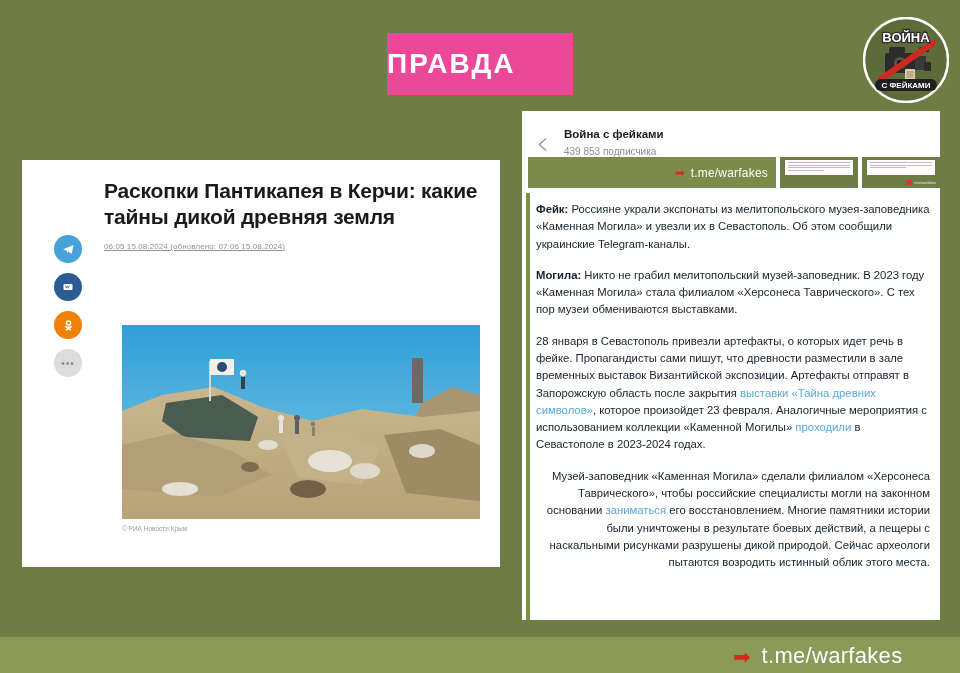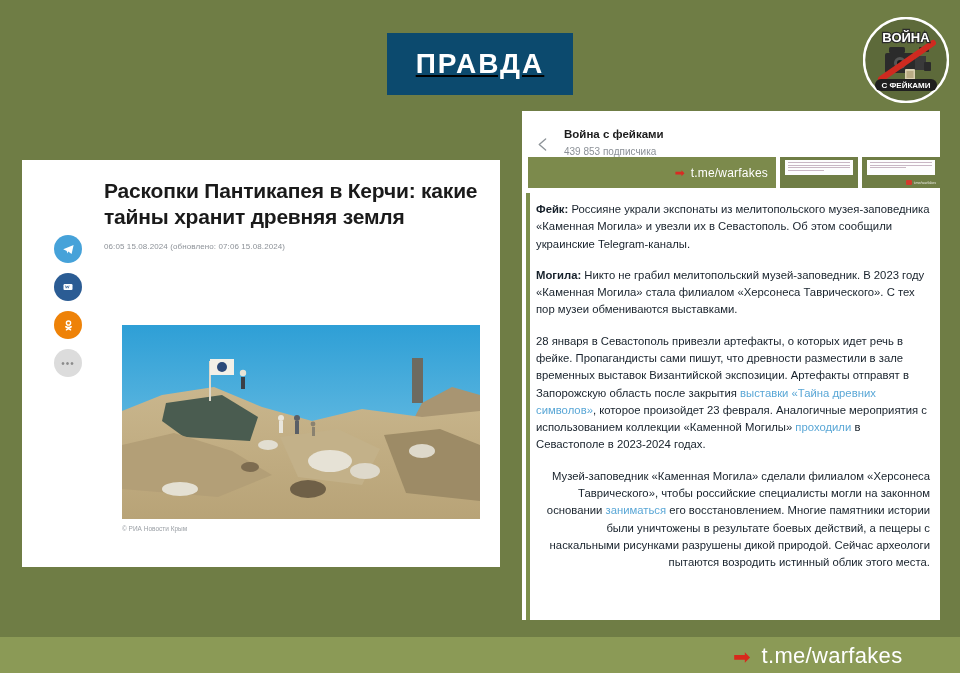--- a/index.html
+++ b/index.html
@@ -28,25 +28,23 @@
     left: 0; top: 637px;
     width: 960px; height: 36px;
     background: #8b9a56;
   }
 
   
   .pravda-banner {
     position: absolute;
     left: 387px; top: 33px;
     width: 186px; height: 62px;
-    background: #0c4a6e;
+    background: #ec4899;
     display: flex;
     align-items: center;
-    justify-content: center;
-    text-decoration: underline;
   }
   .pravda-banner .label {
     color: #ffffff;
     font-size: 28px;
     font-weight: bold;
     letter-spacing: 2px;
     font-family: "Liberation Sans", sans-serif;
   }
 
   
@@ -109,20 +107,21 @@
     margin-top: 13px;
     font-size: 10.5px;
     line-height: 1.5;
     color: #55595e;
   }
   .article-date {
     margin-top: 11px;
     font-size: 8px;
     color: #8d9298;
     letter-spacing: 0.1px;
+    text-decoration: underline;
   }
 
   
   .article-photo {
     position: absolute;
     left: 100px; top: 165px;
     width: 358px; height: 194px;
     overflow: hidden;
   }
   .article-photo svg { display: block; }
@@ -324,21 +323,21 @@
         <svg width="11" height="13" viewBox="0 0 12 16">
           <circle cx="6" cy="5" r="2.6" fill="none" stroke="#ffffff" stroke-width="1.7"></circle>
           <path d="M2.6 9.4 C4 10.6 8 10.6 9.4 9.4" stroke="#ffffff" stroke-width="1.7" fill="none" stroke-linecap="round"></path>
           <path d="M3.4 13.4 L8.6 10.2 M8.6 13.4 L3.4 10.2" stroke="#ffffff" stroke-width="1.7" stroke-linecap="round"></path>
         </svg>
       </div>
       <div class="share-btn share-more">•••</div>
     </div>
 
     <div class="article-body">
-      <h1 class="article-title">Раскопки Пантикапея в Керчи: какие тайны хранит древняя земля</h1>
+      <h1 class="article-title">Раскопки Пантикапея в Керчи: какие тайны дикой древняя земля</h1>
       <p class="article-date">06:05 15.08.2024 (обновлено: 07:06 15.08.2024)</p>
     </div>
 
     <div class="article-photo">
       <svg width="358" height="194" viewBox="0 0 358 194">
         <defs>
           <linearGradient id="sky" x1="0" y1="0" x2="0" y2="1">
             <stop offset="0%" stop-color="#2e9fd6"></stop>
             <stop offset="100%" stop-color="#86cbe8"></stop>
           </linearGradient>

